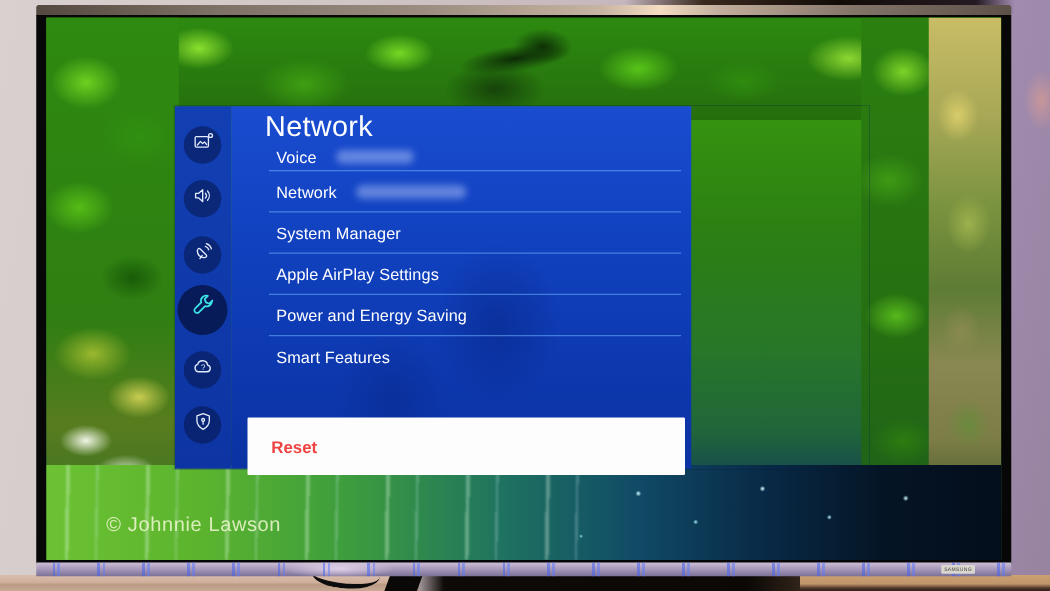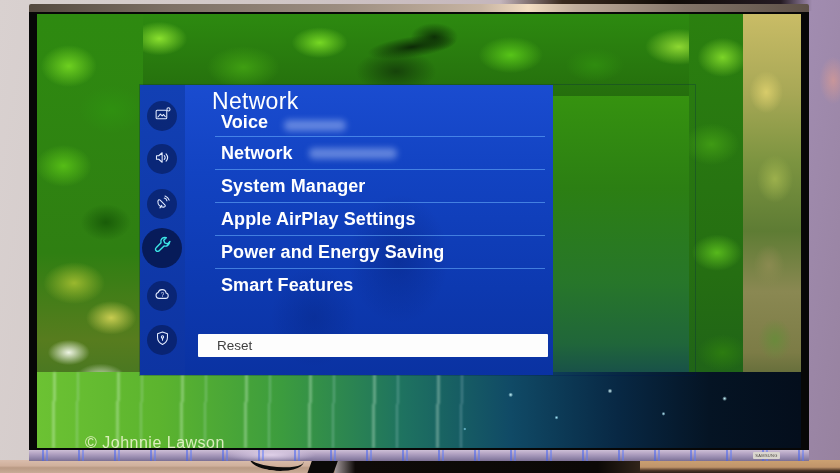--- a/index.html
+++ b/index.html
@@ -77,51 +77,51 @@
   .sc-water{left:0;right:0;bottom:0;height:76px;background:
     radial-gradient(3px 3px at 62% 30%,#c8f8ff 0%,transparent 80%),
     radial-gradient(2.5px 2.5px at 68% 60%,#a8ecff 0%,transparent 80%),
     radial-gradient(3px 3px at 75% 25%,#d8fcff 0%,transparent 80%),
     radial-gradient(2.5px 2.5px at 82% 55%,#b8f0ff 0%,transparent 80%),
     radial-gradient(3px 3px at 90% 35%,#c8f8ff 0%,transparent 80%),
     radial-gradient(2px 2px at 56% 75%,#88d8f0 0%,transparent 80%),
     linear-gradient(90deg,#6cc233 0%,#5cb42e 16%,#3c9c3e 32%,#1e7260 48%,#104a66 62%,#082844 76%,#051424 88%,#040e1c 100%);}
   .sc-water-streaks{left:0;bottom:0;height:76px;width:430px;opacity:.8;filter:blur(1px);background:
     repeating-linear-gradient(91deg,rgba(255,255,255,0) 0 16px,rgba(235,255,235,.4) 16px 19px,rgba(255,255,255,0) 19px 40px,rgba(220,245,255,.3) 40px 42px,rgba(255,255,255,0) 42px 64px);}
-  .watermark{left:48px;top:398px;font-size:16px;color:rgba(240,248,210,.85);letter-spacing:.5px;margin-top:22px;}
+  .watermark{left:48px;top:398px;font-size:16px;color:rgba(240,248,210,.85);letter-spacing:.5px;}
 
   
   .overlay{left:103px;top:71px;width:555px;height:290px;display:flex;
     box-shadow:0 0 0 1px rgba(0,20,80,.25);}
   .rail{position:relative;width:45px;background:linear-gradient(180deg,#1240b4 0%,#0d34a2 100%);}
   .rail-icon{position:absolute;left:7px;width:30px;height:30px;border-radius:50%;
     background:rgba(7,25,84,.6);display:flex;align-items:center;justify-content:center;color:#e4ecff;}
   .rail-icon svg{width:17px;height:17px;fill:none;stroke:currentColor;stroke-width:1.5;
     stroke-linecap:round;stroke-linejoin:round;}
   .rail-icon.sel{left:2px;width:40px;height:40px;background:rgba(5,19,66,.78);color:#3ce6e6;}
   .rail-icon.sel svg{width:21px;height:21px;stroke-width:1.6;}
 
   .menu{position:relative;width:368px;background:
     radial-gradient(70px 90px at 58% 60%,rgba(0,18,90,.28),transparent 72%),
     radial-gradient(60px 70px at 35% 80%,rgba(0,22,95,.22),transparent 72%),
     linear-gradient(180deg,#1a4cd0 0%,#1243c2 30%,#0d39b0 70%,#0a32a2 100%);}
   .menu-title{position:absolute;left:27px;top:3px;font-size:23px;font-weight:400;color:#ffffff;letter-spacing:.3px;}
   .menu-list{position:absolute;left:30px;right:8px;top:29px;bottom:0;overflow:hidden;}
   .menu-item{box-sizing:border-box;height:33px;display:flex;align-items:center;padding-left:6px;
-    border-bottom:1px solid rgba(110,180,255,.55);font-size:18px;font-weight:700;color:#ffffff;letter-spacing:.1px;}
+    border-bottom:1px solid rgba(110,180,255,.55);font-size:13px;font-weight:400;color:#ffffff;letter-spacing:.1px;}
   .menu-item.first{height:23px;align-items:flex-end;padding-bottom:3px;}
   .menu-item.first .label{clip-path:inset(3px 0 0 0);}
   .menu-item.last{border-bottom:none;}
   .redact{display:inline-block;height:11px;border-radius:5px;background:rgba(205,220,255,.42);
     filter:blur(3px);margin-left:16px;}
   .redact.r-voice{width:62px;margin-bottom:2px;}
   .redact.r-network{width:88px;}
-  .reset-row{position:absolute;left:13px;top:249px;width:350px;height:23px;background:#fdfdfd;
+  .reset-row{position:absolute;left:13px;top:249px;width:350px;height:46px;background:#fdfdfd;
     border-radius:1px;display:flex;align-items:center;padding-left:19px;box-sizing:border-box;
-    font-size:13.5px;font-weight:400;color:#404040;}
+    font-size:13.5px;font-weight:700;color:#ef4444;}
   .info{position:relative;flex:1;box-sizing:border-box;padding:11px 14px 0 15px;background:
     radial-gradient(60px 80px at 55% 55%,rgba(0,20,90,.35),transparent 70%),
     radial-gradient(50px 60px at 30% 75%,rgba(0,25,100,.3),transparent 70%),
     linear-gradient(180deg,rgba(13,48,150,.95) 0%,rgba(9,36,122,.92) 100%);}
   .info-text{font-size:12.5px;line-height:1.9;color:#eef2ff;letter-spacing:.1px;width:122px;}
 </style>
 </head>
 <body>
 
 <div class="stage">

